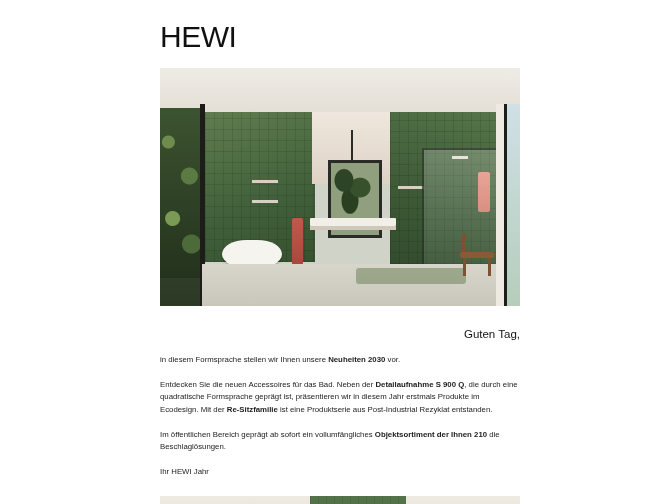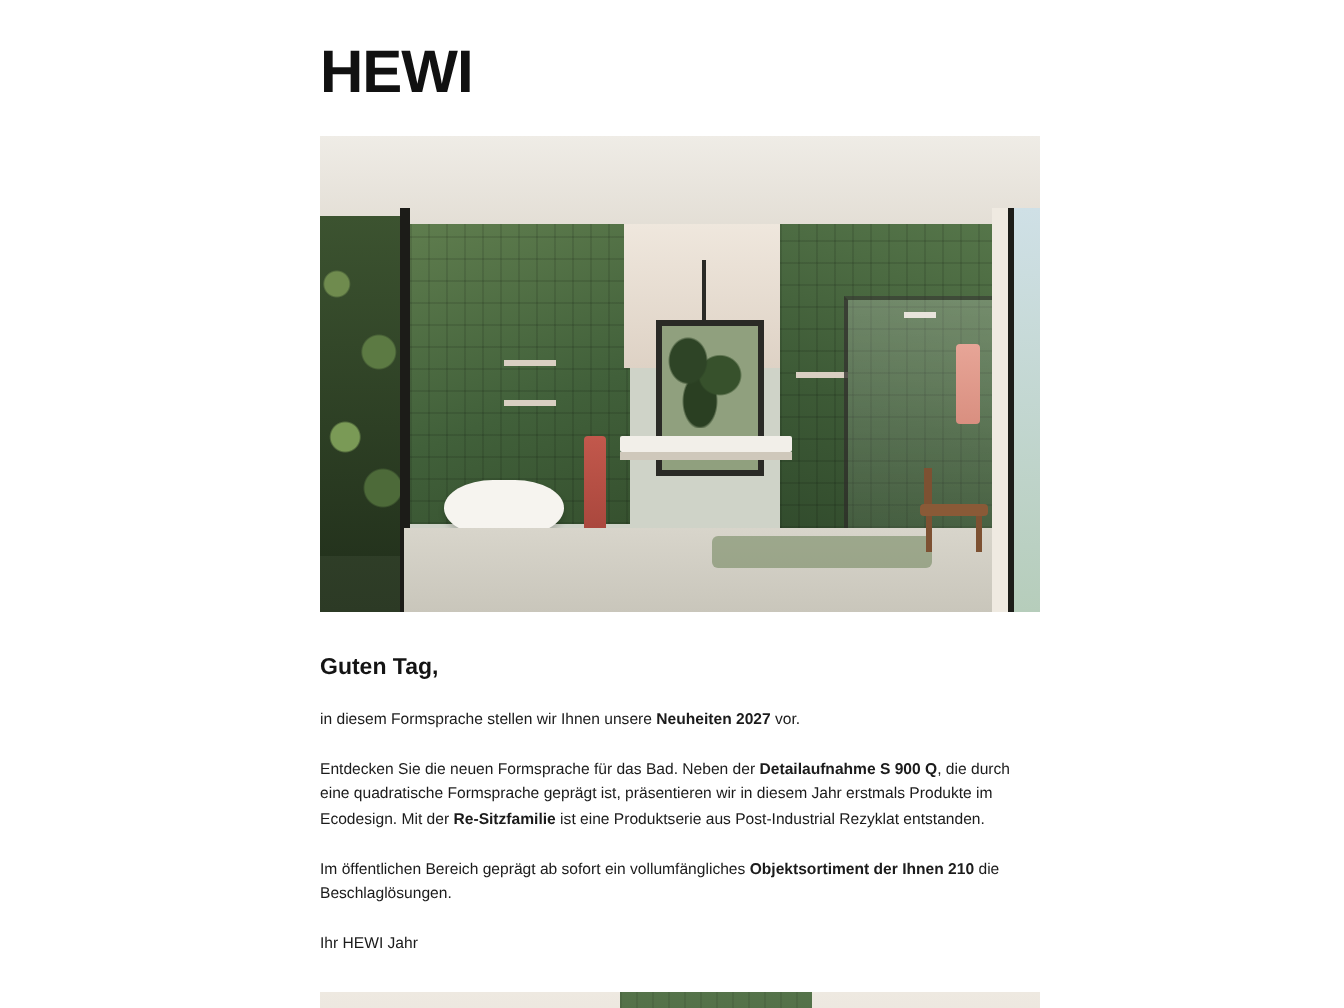--- a/index.html
+++ b/index.html
@@ -19,21 +19,21 @@
     overflow: hidden;
   }
   .content {
     position: absolute;
     left: 160px;
     top: 0;
     width: 360px;
   }
   .logo {
     font-family: "Liberation Sans", sans-serif;
-    font-weight: bold;
+    font-weight: normal;
     font-size: 30px;
     letter-spacing: -0.5px;
     color: #111111;
     margin: 22px 0 0 0;
     line-height: 1;
   }
   .hero {
     margin-top: 16px;
     width: 360px;
     height: 238px;
@@ -168,23 +168,24 @@
   .hero .lamp-line {
     position: absolute; top: 46px; height: 2px; background: #b8b0a3;
   }
 
   .body-text {
     margin-top: 22px;
     color: #1b1b1b;
   }
   .greeting {
     font-size: 11.5px;
-    font-weight: bold;
+    font-weight: normal;
     margin: 0 0 14px 0;
     color: #141414;
+    text-align: right;
   }
   .para {
     font-size: 7.8px;
     line-height: 1.62;
     margin: 0 0 12px 0;
     color: #1b1b1b;
   }
   .para b { font-weight: bold; }
   .signoff {
     font-size: 7.8px;
@@ -252,24 +253,24 @@
         <div class="leg1"></div>
         <div class="leg2"></div>
       </div>
       <span class="sr">Badezimmer mit gruenen Fliesen, Badewanne, Dusche und Spiegel</span>
     </div>
 
     <div class="body-text">
       <p class="greeting">Guten Tag,</p>
 
       <p class="para">
-        <span>in diesem Formsprache stellen wir Ihnen unsere </span><b>Neuheiten 2027</b><span> vor.</span>
+        <span>in diesem Formsprache stellen wir Ihnen unsere </span><b>Neuheiten 2030</b><span> vor.</span>
       </p>
 
-      <p class="para"><span>Entdecken Sie die neuen Formsprache für das Bad. Neben der </span><b>Detailaufnahme</b><span> </span><b>S 900 Q</b><span>, die durch eine quadratische Formsprache geprägt ist, präsentieren wir in diesem Jahr erstmals Produkte im Ecodesign. Mit der </span><b>Re-Sitzfamilie</b><span> ist eine Produktserie aus Post-Industrial Rezyklat entstanden.</span></p>
+      <p class="para"><span>Entdecken Sie die neuen Accessoires für das Bad. Neben der </span><b>Detailaufnahme</b><span> </span><b>S 900 Q</b><span>, die durch eine quadratische Formsprache geprägt ist, präsentieren wir in diesem Jahr erstmals Produkte im Ecodesign. Mit der </span><b>Re-Sitzfamilie</b><span> ist eine Produktserie aus Post-Industrial Rezyklat entstanden.</span></p>
 
       <p class="para"><span>Im öffentlichen Bereich geprägt ab sofort ein vollumfängliches </span><b>Objektsortiment der Ihnen</b><span> </span><b>210</b><span> die Beschlaglösungen.</span></p>
 
       <p class="signoff">Ihr HEWI Jahr</p>
     </div>
 
     <div class="hero2">
       <div class="wall"></div>
       <div class="tiles"></div>
 

